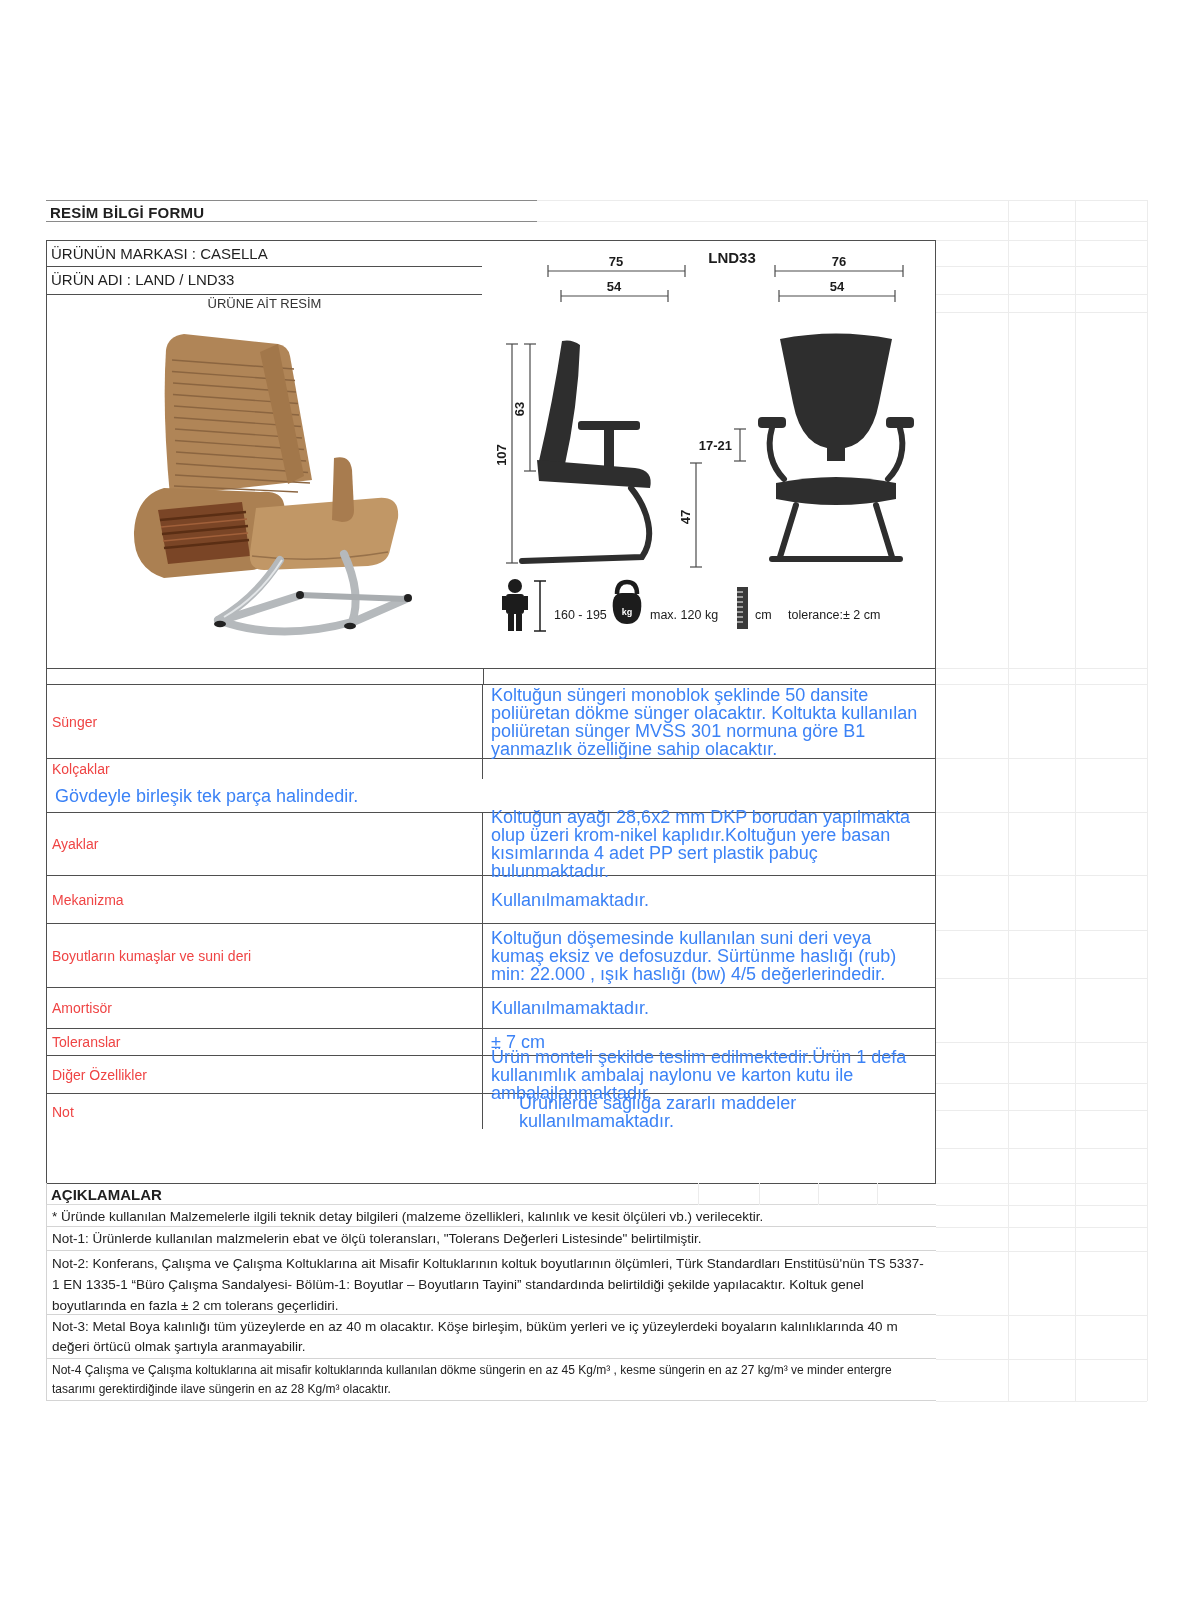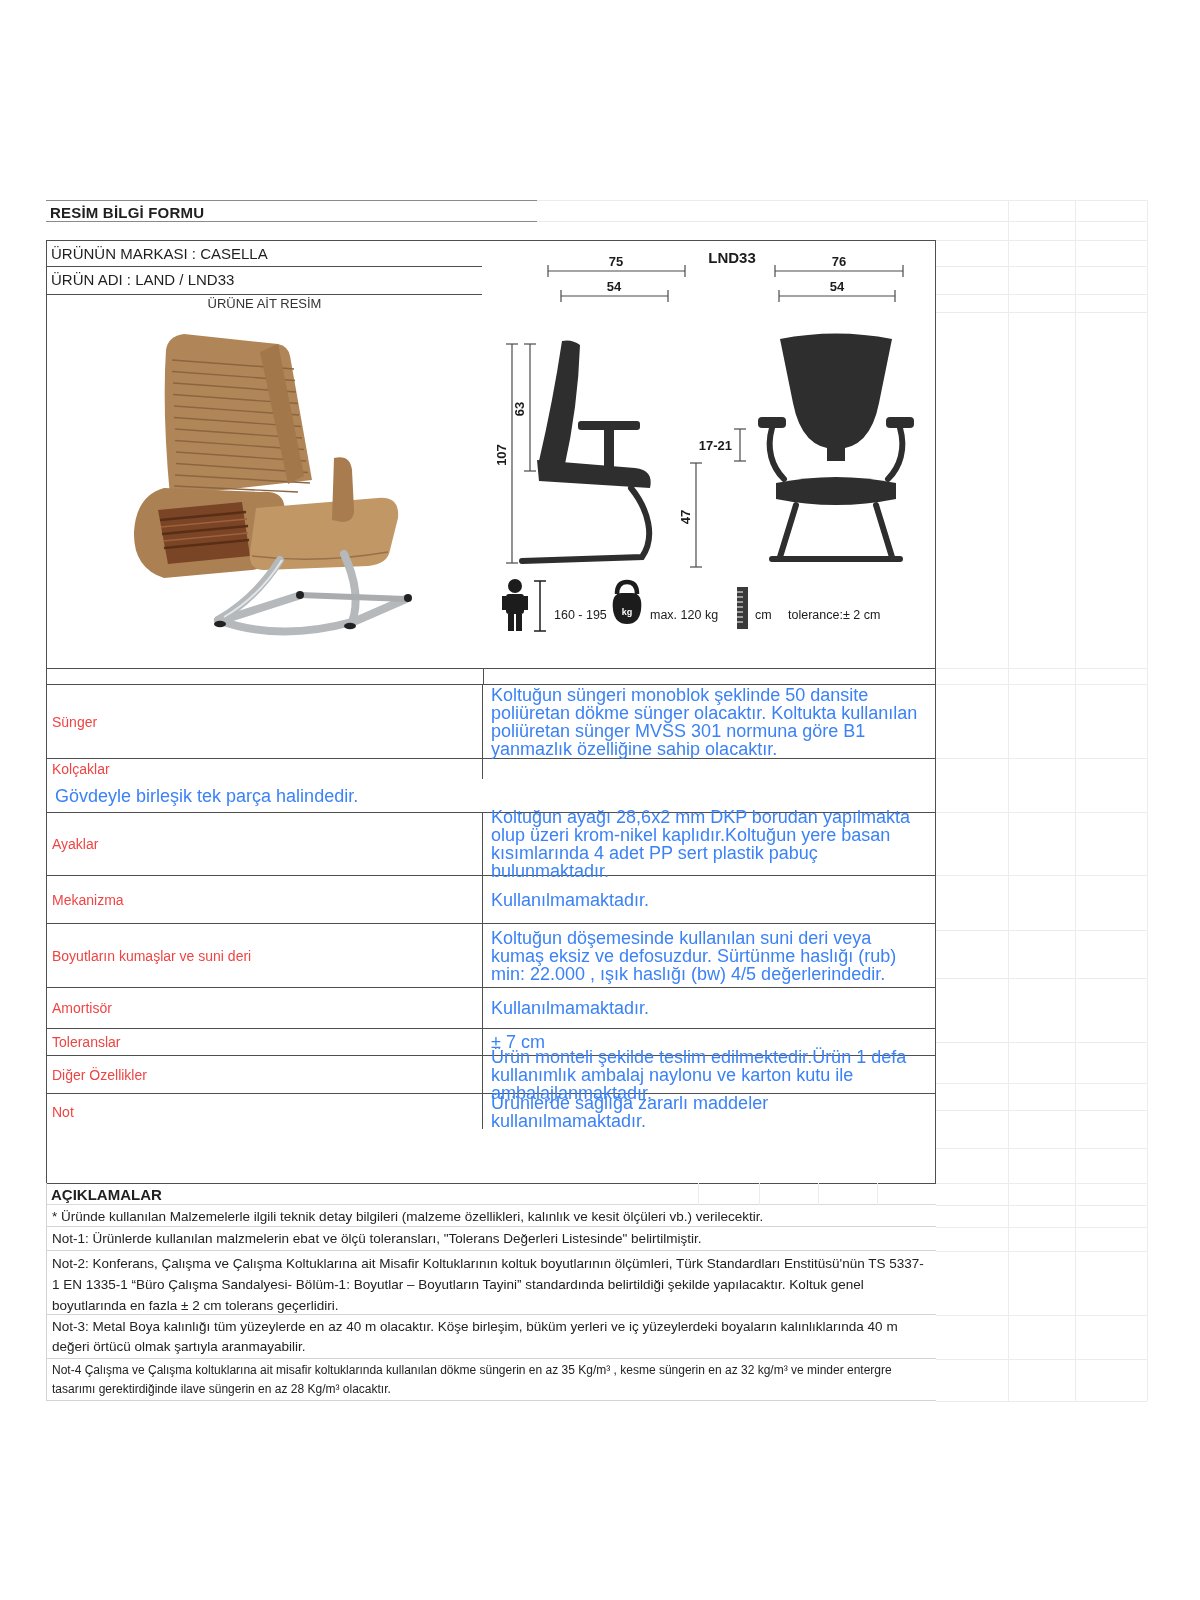--- a/index.html
+++ b/index.html
@@ -310,32 +310,32 @@
       <div class="spec-value">Kullanılmamaktadır.</div>
     </div>
     <div class="spec-row" style="height:27px;">
       <div class="spec-label">Toleranslar</div>
       <div class="spec-value">± 7 cm</div>
     </div>
     <div class="spec-row" style="height:38px;">
       <div class="spec-label">Diğer Özellikler</div>
       <div class="spec-value">Ürün monteli şekilde teslim edilmektedir.Ürün 1 defa kullanımlık ambalaj naylonu ve karton kutu ile ambalajlanmaktadır.</div>
     </div>
-    <div class="spec-row" style="height:35px;">
+    <div class="spec-row" style="height:35px;gap:28px;">
       <div class="spec-label">Not</div>
       <div class="spec-value">Ürünlerde sağlığa zararlı maddeler kullanılmamaktadır.</div>
     </div>
   </div>
 
   <div class="notes-header">
     <span>AÇIKLAMALAR</span>
     <div class="vline faint" style="left:651px; top:0; height:22px;"></div>
     <div class="vline faint" style="left:712px; top:0; height:22px;"></div>
     <div class="vline faint" style="left:771px; top:0; height:22px;"></div>
     <div class="vline faint" style="left:830px; top:0; height:22px;"></div>
   </div>
   <div class="note-row" style="top:1205px; height:22px;">* Üründe kullanılan Malzemelerle ilgili teknik detay bilgileri (malzeme özellikleri, kalınlık ve kesit ölçüleri vb.)  verilecektir.</div>
   <div class="note-row" style="top:1227px; height:24px;">Not-1: Ürünlerde kullanılan malzmelerin ebat ve ölçü toleransları, "Tolerans Değerleri Listesinde" belirtilmiştir.</div>
   <div class="note-row" style="top:1251px; height:64px; line-height:21px;">Not-2: Konferans, Çalışma ve Çalışma Koltuklarına ait  Misafir Koltuklarının koltuk boyutlarının ölçümleri, Türk Standardları Enstitüsü'nün TS 5337-1 EN 1335-1 “Büro Çalışma Sandalyesi- Bölüm-1: Boyutlar – Boyutların Tayini” standardında belirtildiği şekilde yapılacaktır. Koltuk genel boyutlarında en fazla ± 2 cm tolerans geçerlidiri.</div>
   <div class="note-row" style="top:1315px; height:44px;">Not-3: Metal Boya kalınlığı tüm yüzeylerde en az 40 m  olacaktır. Köşe birleşim, büküm yerleri ve iç yüzeylerdeki boyaların kalınlıklarında 40 m değeri örtücü olmak şartıyla aranmayabilir.</div>
-  <div class="note-row small" style="top:1359px; height:42px;">Not-4 Çalışma ve Çalışma koltuklarına ait misafir koltuklarında kullanılan dökme süngerin en az 35 Kg/m³ , kesme süngerin en az 32 kg/m³ ve minder entergre tasarımı gerektirdiğinde ilave süngerin en az 28 Kg/m³ olacaktır.</div>
+  <div class="note-row small" style="top:1359px; height:42px;">Not-4 Çalışma ve Çalışma koltuklarına ait misafir koltuklarında kullanılan dökme süngerin en az 45 Kg/m³ , kesme süngerin en az 27 kg/m³ ve minder entergre tasarımı gerektirdiğinde ilave süngerin en az 28 Kg/m³ olacaktır.</div>
 
 </div>
 
 </body></html>

